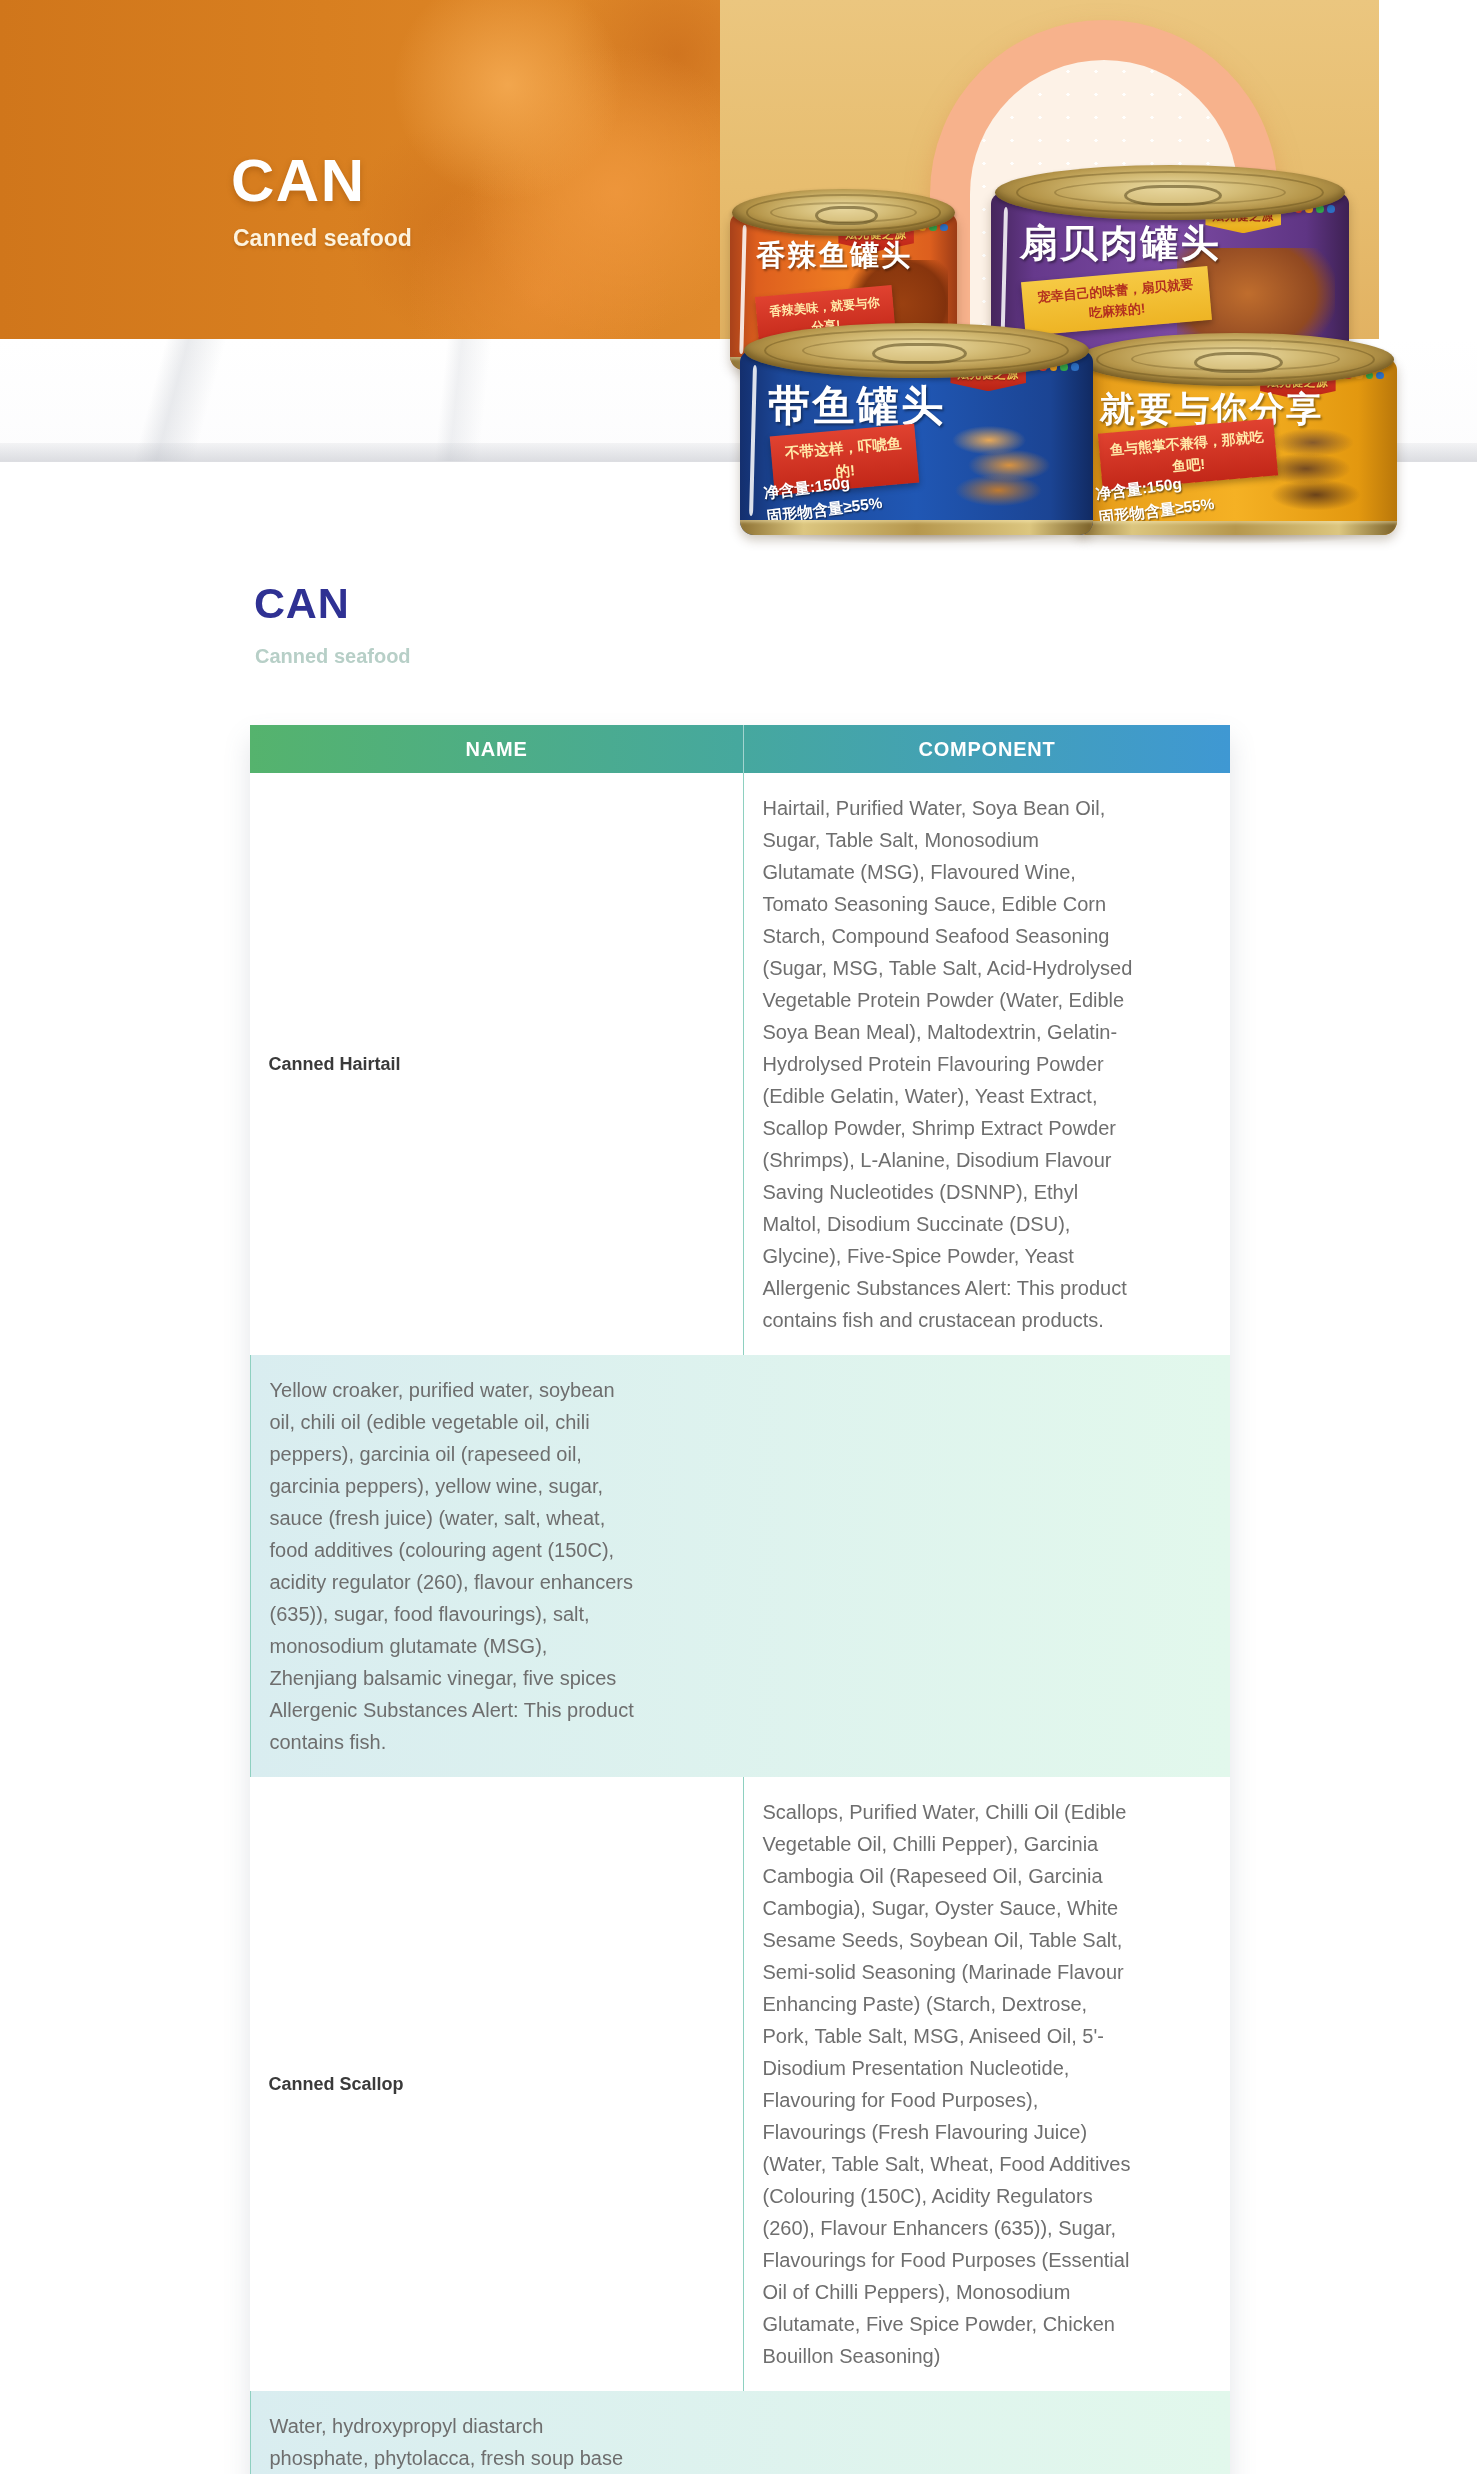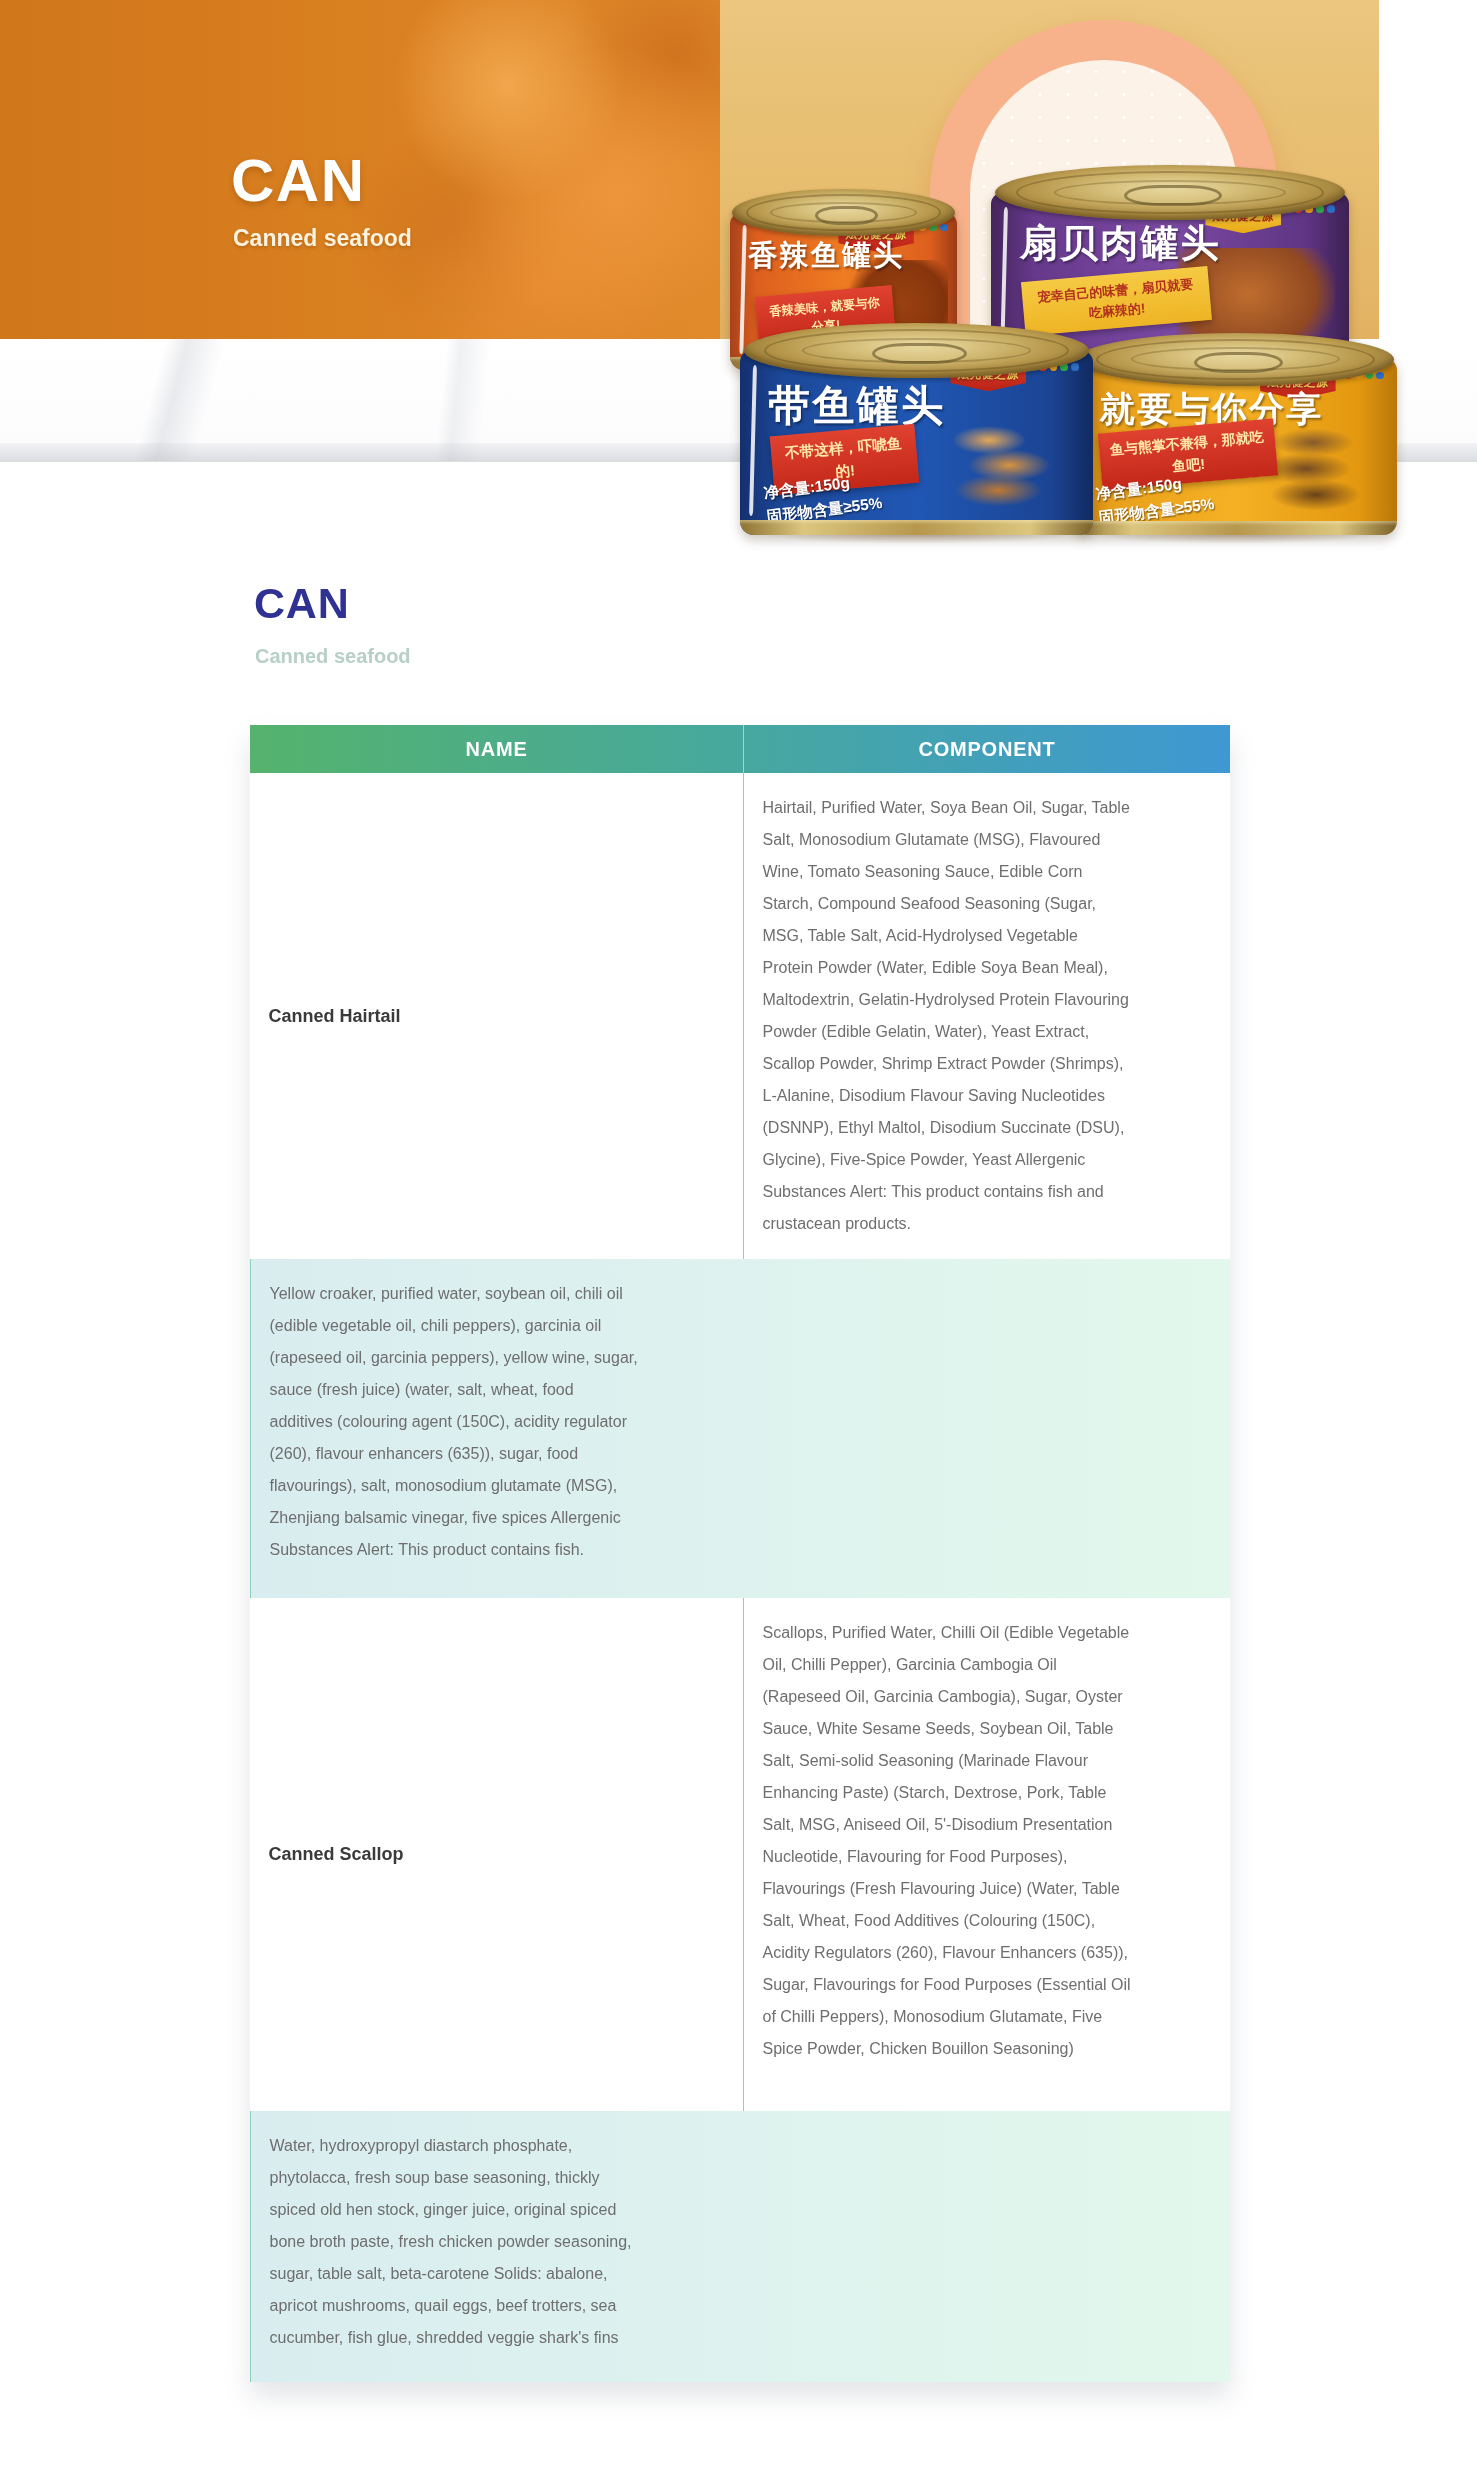--- a/index.html
+++ b/index.html
@@ -78,21 +78,21 @@
     clip-path:polygon(0 0,100% 0,100% 72%,50% 100%,0 72%);
     background:linear-gradient(180deg,#de3d2b,#b92315);color:#ffd65a;text-shadow:0 0.8px 0.8px rgba(0,0,0,.3);}
   .can2 .badge{background:linear-gradient(180deg,#f6ca44,#e8ab18);color:#a92b18;text-shadow:none;}
 
   .brand{position:absolute;right:4%;top:7%;display:flex;gap:3.1px;}
   .dot{width:7.7px;height:7.7px;border-radius:50%;}
   .d1{background:#e8412c;} .d2{background:#f5a31c;} .d3{background:#35a94a;} .d4{background:#2d6fc2;}
 
   .can-title{position:absolute;left:8%;color:#ffffff;font-weight:bold;letter-spacing:2.3px;
     text-shadow:1.5px 2.3px 2.3px rgba(0,0,0,.4);white-space:nowrap;}
-  .can1 .can-title{top:15%;font-size:29px;}
+  .can1 .can-title{top:15%;font-size:29px;margin-left:8px;}
   .can2 .can-title{top:14%;font-size:38px;}
   .can3 .can-title{top:15%;font-size:42px;}
   .can4 .can-title{top:15%;font-size:35px;}
 
   .ribbon{position:absolute;font-weight:bold;transform:rotate(-5deg);padding:7px 10.8px;line-height:1.55;
     background:linear-gradient(180deg,#e04230,#c22718);color:#ffe9a8;box-shadow:0 3.1px 6.2px rgba(0,0,0,.28);
     text-align:center;}
   .can1 .ribbon{left:12%;top:50%;width:115px;font-size:12.3px;}
   .can2 .ribbon{left:9%;top:44%;width:165px;font-size:13px;
     background:linear-gradient(180deg,#f6ca44,#eeb424);color:#b3301f;}
@@ -128,21 +128,21 @@
     letter-spacing:0.8px;box-sizing:border-box;}
   .th-name{width:493px;}
   .th-comp{width:487px;border-left:1.5px solid rgba(255,255,255,.5);}
   .row{display:flex;}
   .row-white{background:#ffffff;}
   .row-mint{background:linear-gradient(90deg,#d9edf0 0%,#e2f8ec 100%);}
   .r1{min-height:476px;} .r2{min-height:339px;} .r3{min-height:513px;} .r4{min-height:271px;}
   .cell-name{width:493px;display:flex;align-items:center;box-sizing:border-box;padding-left:18.5px;
     font-size:18px;font-weight:bold;color:#3a3a3a;}
   .cell-comp{width:487px;box-sizing:border-box;border-left:1.5px solid #8ed0c0;
-    padding:19px 97px 19px 18.5px;font-size:16px;line-height:32px;color:#6e6e6e;}
+    padding:19px 97px 19px 18.5px;font-size:20px;line-height:32px;color:#6e6e6e;}
 </style>
 </head>
 <body>
 
 <div class="page">
 
   <div class="hero-left">
     <div class="hero-title">CAN</div>
     <div class="hero-sub">Canned seafood</div>
   </div>

